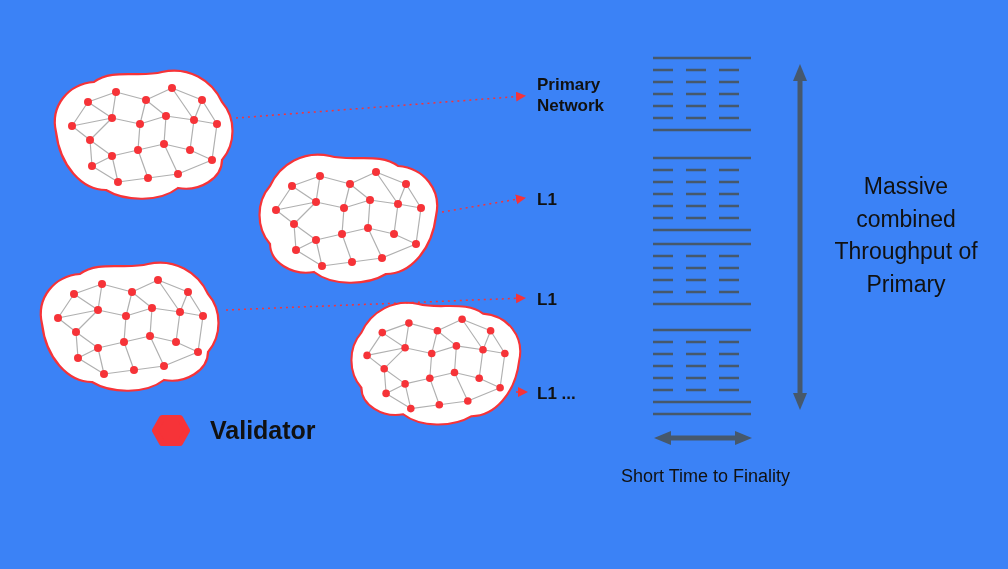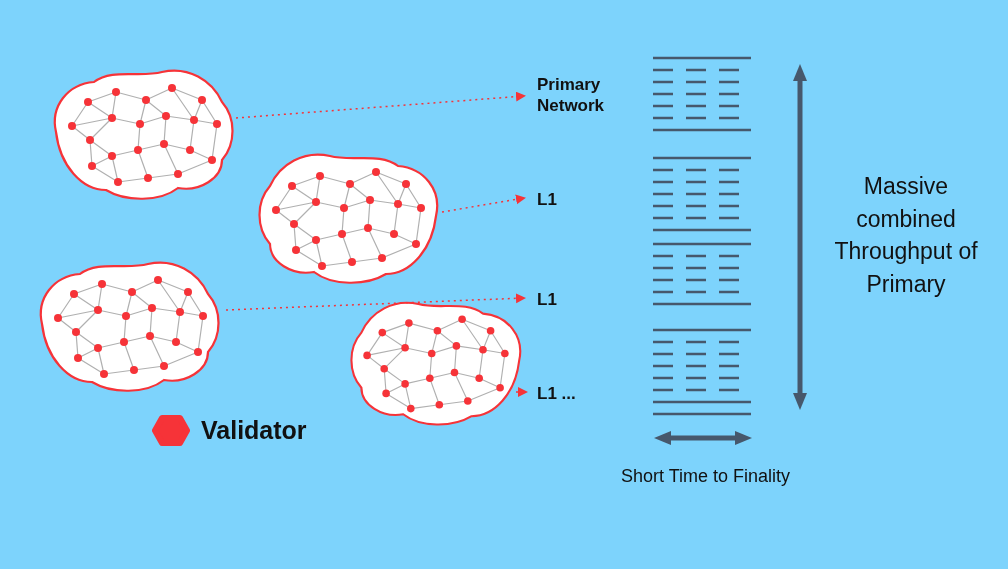--- a/index.html
+++ b/index.html
@@ -1,38 +1,38 @@
 <!DOCTYPE html>
 <html style="--red: #f63338; --gray: #b0b0b0; --slate: #46586c; --text: #111111;"><head>
 <meta charset="utf-8">
 <style>
   html,body{margin:0;padding:0;background:#fff;}
   .canvas{
     position:relative;
     width:1008px;height:569px;
-    background:#7dd3fc;
+    background:#3b82f6;
     overflow:hidden;
     font-family:"Liberation Sans", sans-serif;
   }
   svg.diagram{position:absolute;left:0;top:0;}
   .blob{fill:#ffffff;stroke:var(--red);stroke-width:2.2;}
   .edges{stroke:var(--gray);stroke-width:1.2;fill:none;}
   .nodes circle{fill:var(--red);}
   .dotted{stroke:var(--red);stroke-width:1.5;stroke-dasharray:2 4;fill:none;}
   .solidrow{stroke:var(--slate);stroke-width:2.6;}
   .dashrow{stroke:var(--slate);stroke-width:2.6;stroke-dasharray:20 13;}
   .bigarrow{stroke:var(--slate);stroke-width:5;fill:none;}
   .arrowhead-slate{fill:var(--slate);}
   .arrowhead-red{fill:var(--red);}
   .lbl{position:absolute;color:var(--text);}
   .bold{font-weight:bold;}
   .subnet-lbl{font-size:17px;line-height:1.25;}
   .throughput-lbl{font-size:23px;line-height:1.42;text-align:center;}
   .finality-lbl{font-size:18px;text-align:center;}
-  .legend{position:absolute;left:152px;top:414px;display:flex;align-items:center;gap:11px;}
+  .legend{position:absolute;left:152px;top:414px;display:flex;align-items:center;gap:20px;}
   .legend-text{font-size:25px;font-weight:bold;color:var(--text);}
   .hex{fill:var(--red);stroke:var(--red);stroke-width:6;stroke-linejoin:round;}
 </style>
 </head>
 <body>
 
 <div class="canvas">
 
   <svg class="diagram" width="1008" height="569" viewBox="0 0 1008 569">
     <defs>

